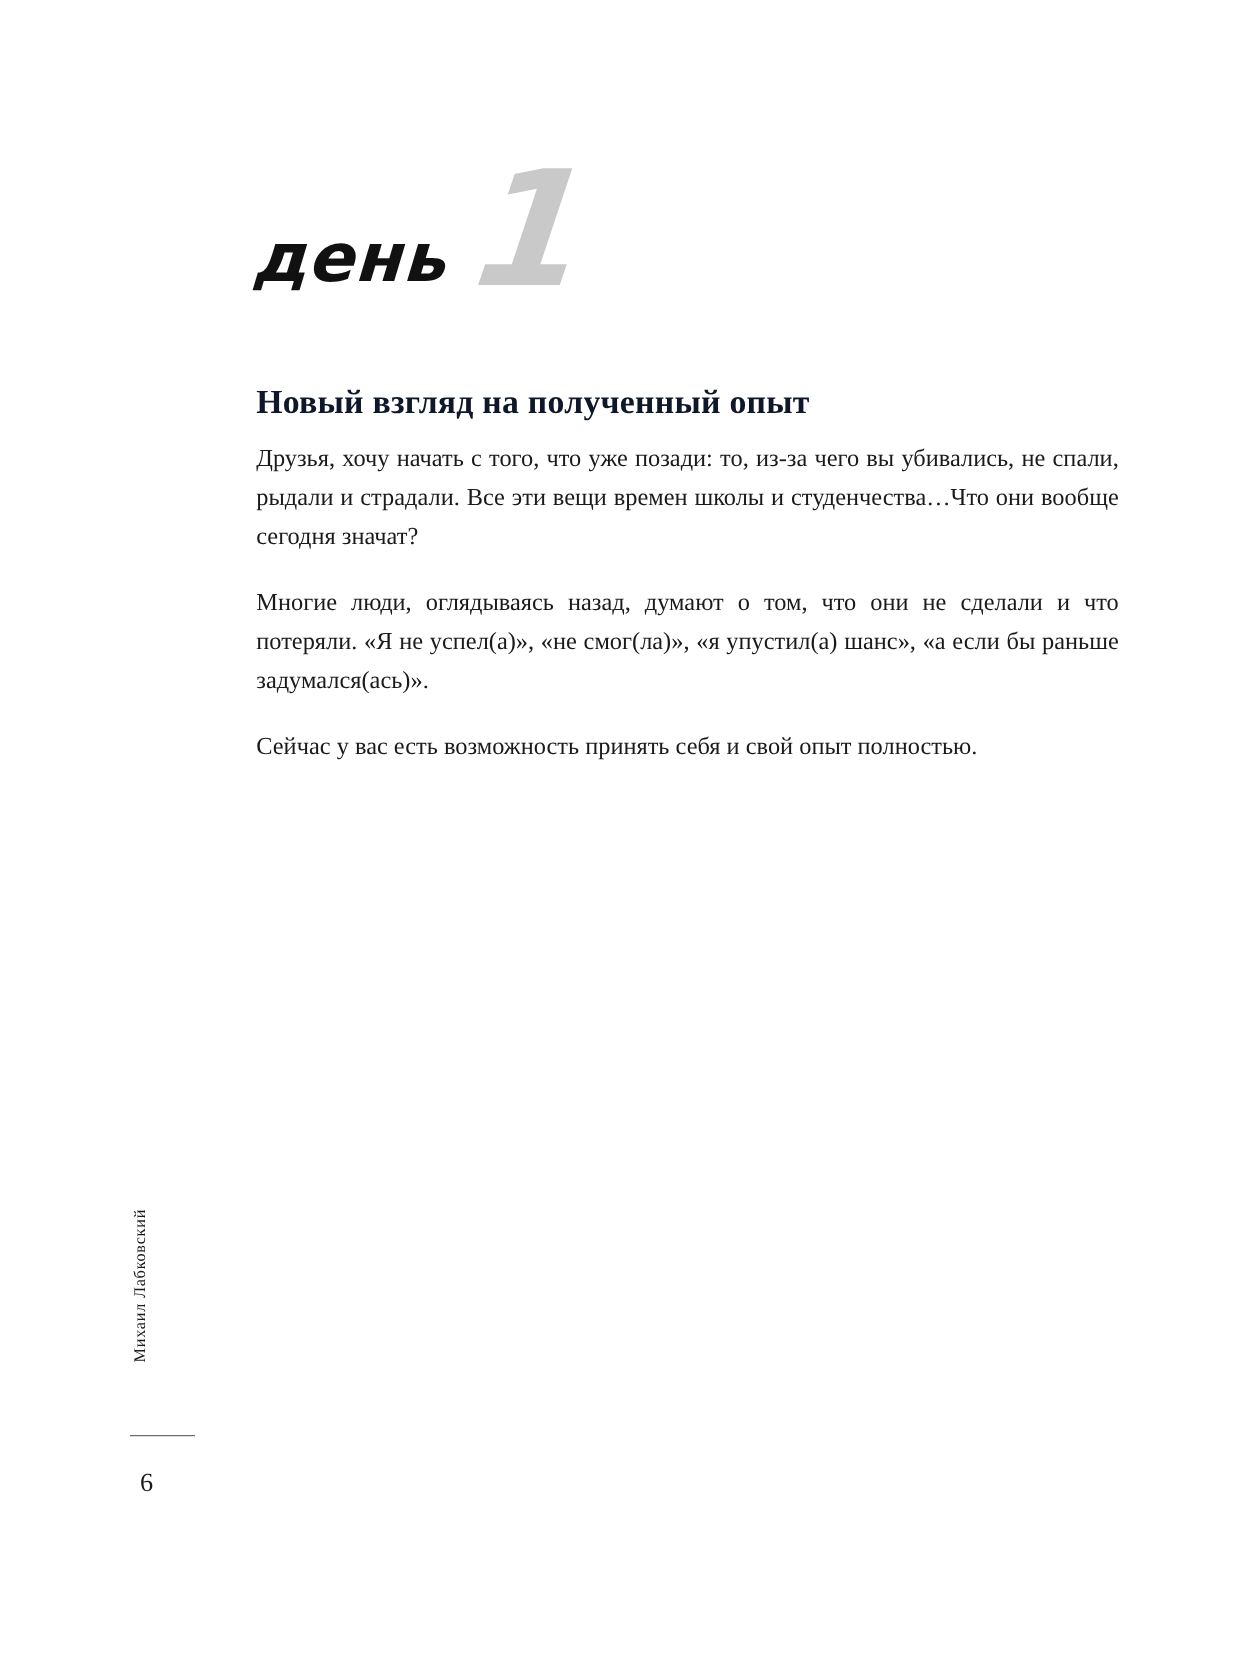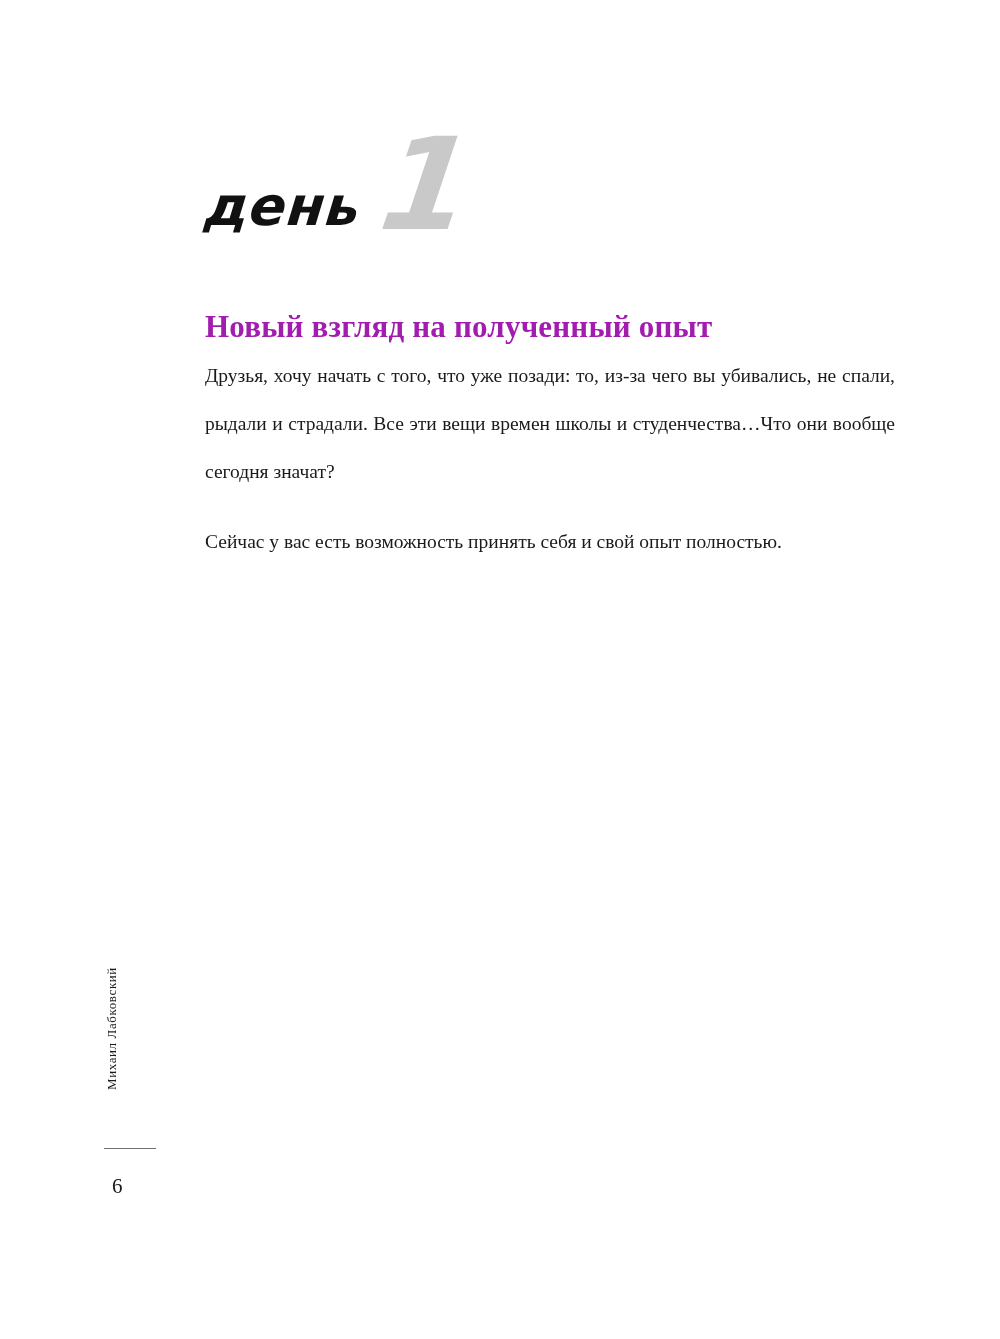--- a/index.html
+++ b/index.html
@@ -49,36 +49,36 @@
   }
 
   
   .chapter-title {
     position: absolute;
     left: 205px;
     top: 288px;
     width: 640px;
     font-family: "Liberation Serif", serif;
     font-weight: 700;
-    font-size: 31px;
+    font-size: 27px;
     letter-spacing: 0.2px;
-    color: #a21caf;
+    color: #0f172a;
   }
 
   
   .body-col {
     position: absolute;
     left: 205px;
     top: 352px;
     width: 690px;
   }
   .para {
     font-family: "Liberation Serif", serif;
     font-size: 19.5px;
-    line-height: 48px;
+    line-height: 31px;
     text-align: justify;
     text-justify: inter-word;
     margin: 0 0 22px 0;
     color: #1a1a1a;
     hyphens: manual;
   }
   .para:last-child { margin-bottom: 0; font-family: Liberation Serif, serif; }
 
   
   .running-author {
@@ -119,20 +119,21 @@
 
   <div class="day-header">
     <span class="day-word">день</span>
     <span class="day-number">1</span>
   </div>
 
   <h1 class="chapter-title">Новый взгляд на полученный опыт</h1>
 
   <div class="body-col">
     <p class="para">Друзья, хочу начать с того, что уже позади: то, из-за чего вы убивались, не спали, рыдали и страдали. Все эти вещи времен школы и студенчества…Что они вообще сегодня значат?</p>
+    <p class="para">Многие люди, оглядываясь назад, думают о том, что они не сделали и что потеряли. «Я не успел(а)», «не смог(ла)», «я упустил(а) шанс», «а если бы раньше задумался(ась)».</p>
     <p class="para">Сейчас у вас есть возможность принять себя и свой опыт полностью.</p>
   </div>
 
   <div class="running-author">Михаил Лабковский</div>
   <div class="footer-rule"></div>
   <div class="page-number">6</div>
 
 </div>
 
 </body></html>

